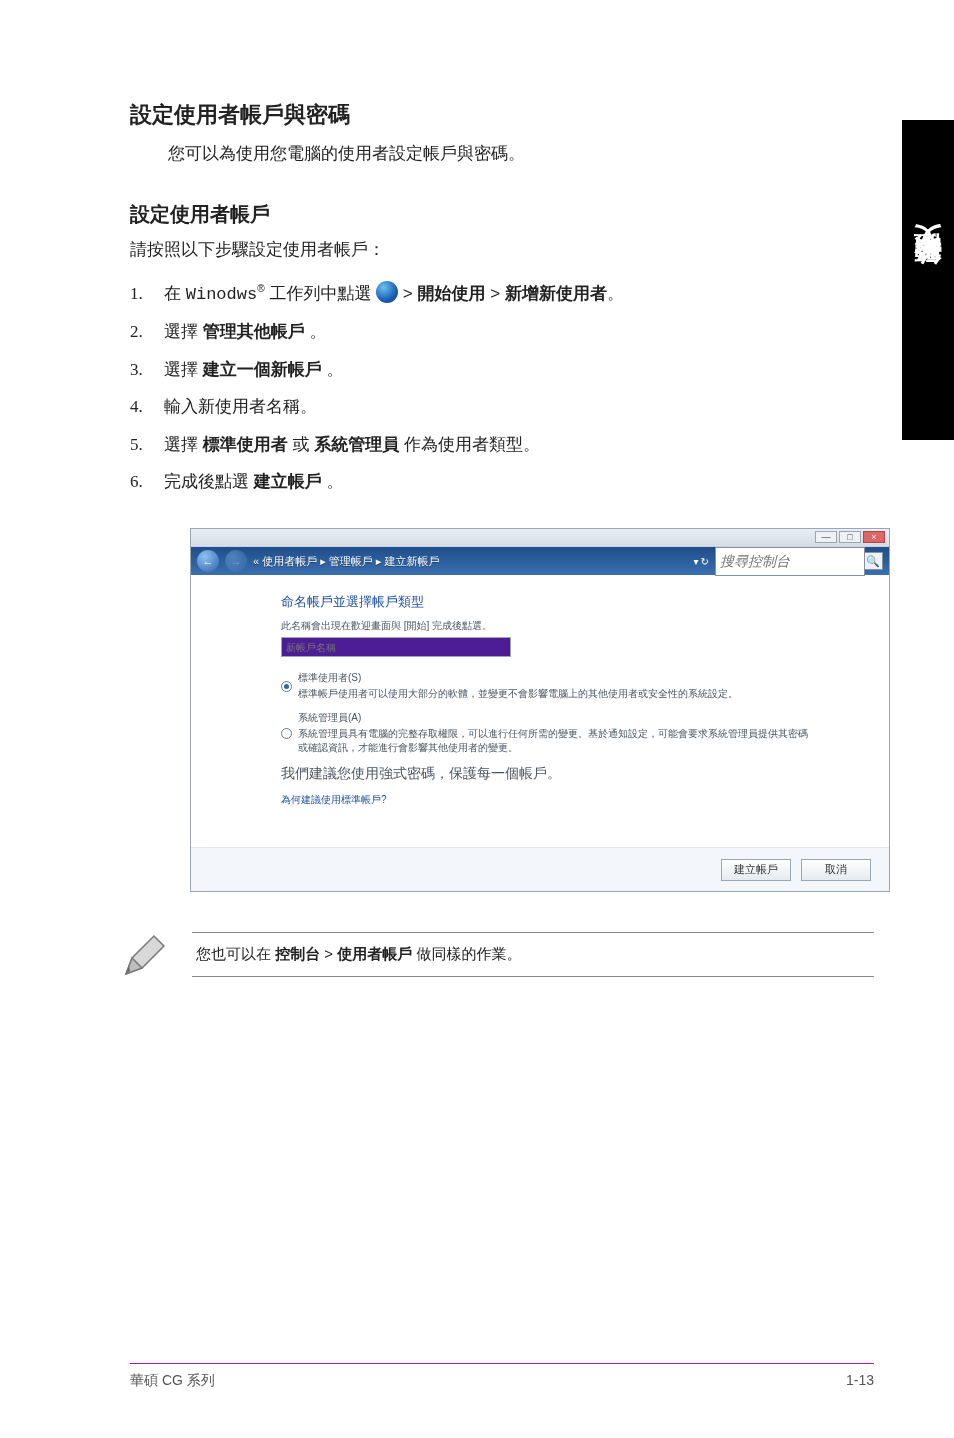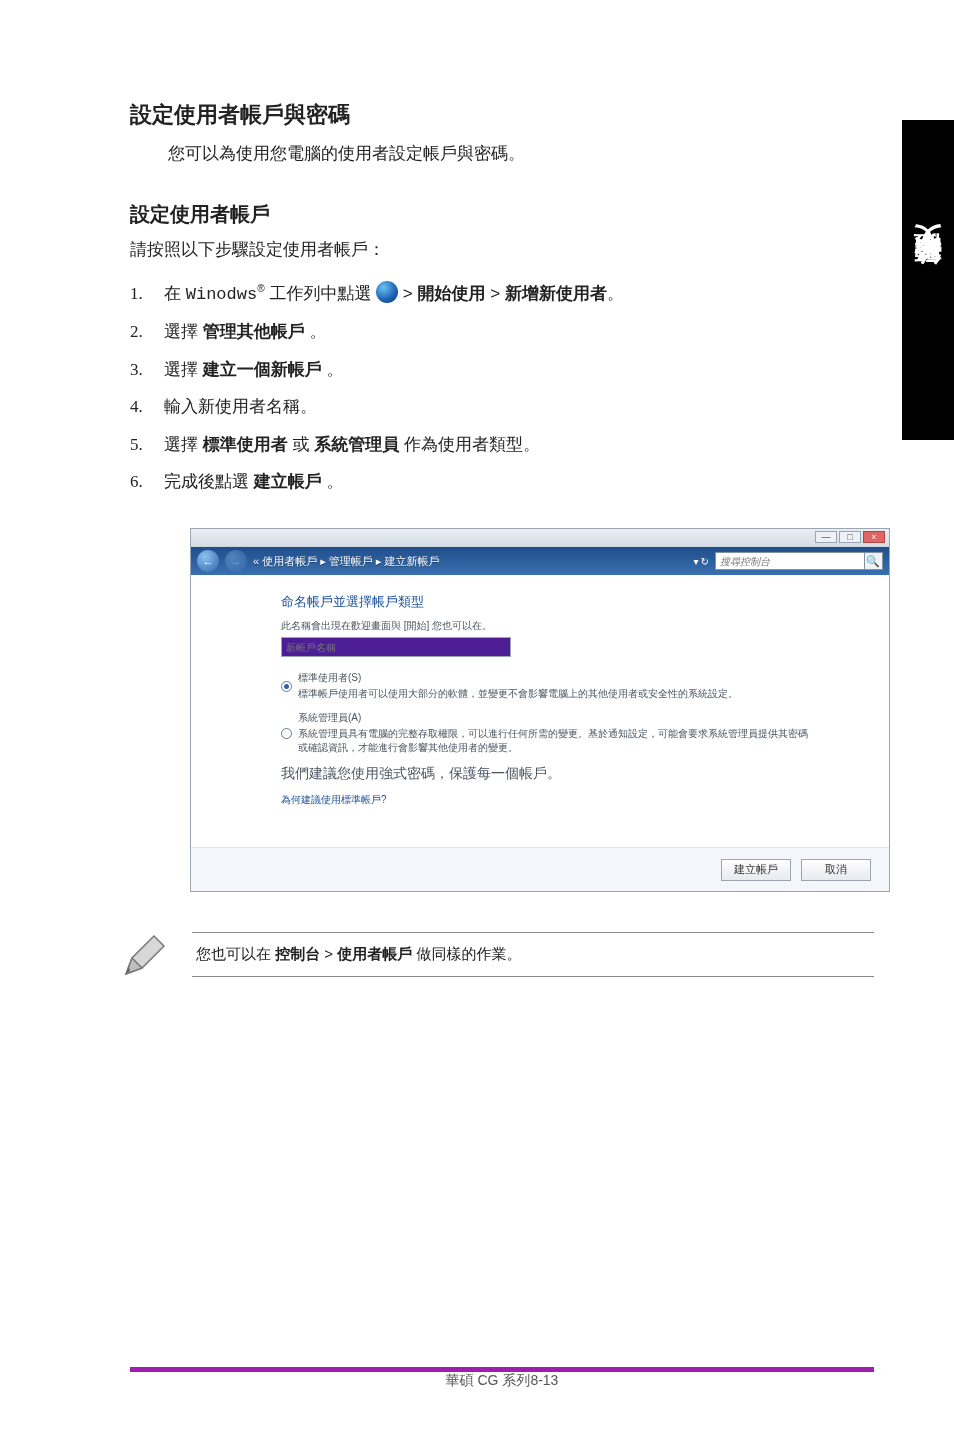--- a/index.html
+++ b/index.html
@@ -23,41 +23,41 @@
   .shot { margin: 28px 0 40px 60px; width: 700px; border: 1px solid #9aa7b3; background: #f6f8fb; font-size: 11px; color: #444; }
   .shot-top { height: 18px; background: linear-gradient(#e9eef5, #d6dde6); border-bottom: 1px solid #cbd3dc; position: relative; }
   .wctl { position: absolute; right: 4px; top: 2px; display: flex; gap: 2px; }
   .wctl span { width: 22px; height: 12px; border: 1px solid #9aa7b3; background: #eef2f7; display: inline-block; font-size: 9px; line-height: 10px; text-align: center; }
   .wctl span.close { background: #e06666; border-color: #b04545; color: #fff; }
   .shot-addr { height: 28px; background: linear-gradient(#1f4e8a, #3a6fb0); display: flex; align-items: center; gap: 6px; padding: 0 6px; }
   .navbtn { width: 22px; height: 22px; border-radius: 50%; background: radial-gradient(circle at 35% 30%, #8fc0f0, #2d65a8); display: flex; align-items: center; justify-content: center; color: #fff; font-size: 11px; }
   .navbtn.dis { opacity: 0.4; }
   .crumbs { flex: 1; color: #fff; text-shadow: 0 1px 0 rgba(0,0,0,0.4); white-space: nowrap; overflow: hidden; }
   .searchbox { display: flex; align-items: center; }
-  .searchbox input { width: 150px; height: 18px; border: 1px solid #8391a5; font-size: 10px; padding: 1px 4px; background: #fff; color: #888; font-style: italic; }
+  .searchbox input { width: 150px; height: 29px; border: 1px solid #8391a5; font-size: 14px; padding: 1px 4px; background: #fff; color: #888; font-style: italic; }
   .searchbox .mag { width: 18px; height: 18px; border: 1px solid #8391a5; border-left: none; background: #eef2f7; display: flex; align-items: center; justify-content: center; color: #c0873e; font-size: 11px; }
   .shot-body { padding: 18px 80px 16px 90px; background: #fff; }
   .shot-h { color: #1a4f9c; font-size: 13px; font-weight: 400; margin-bottom: 8px; }
   .shot-sub { color: #4a5560; font-size: 10px; margin-bottom: 4px; }
   .shot-input { width: 230px; height: 20px; border: 1px solid #9aa7b3; font-size: 10px; padding: 2px 4px; background: #4c1d95; color: #888; margin-bottom: 14px; }
   .opt { display: flex; align-items: center; gap: 6px; margin-bottom: 10px; }
   .opt .radio { width: 11px; height: 11px; border-radius: 50%; border: 1px solid #6a7a8a; margin-top: 1px; flex: 0 0 11px; background: #fff; }
   .opt .radio.sel::after { content: ""; display: block; width: 5px; height: 5px; border-radius: 50%; background: #2d65a8; margin: 2px; }
   .opt .txt { font-size: 10px; color: #4a5560; }
   .opt .txt .main { display: block; margin-bottom: 2px; }
   .reco { font-size: 14px; color: #4a5560; margin: 6px 0 10px 0; }
   .link { color: #1a4f9c; font-size: 10px; display: block; margin-bottom: 24px; }
   .shot-footer { height: 44px; border-top: 1px solid #e1e6ec; background: #f3f6fa; display: flex; align-items: center; justify-content: flex-end; gap: 10px; padding: 0 18px; }
   .btn { min-width: 70px; height: 22px; border: 1px solid #9aa7b3; background: linear-gradient(#fefefe, #e6ebf0); font-size: 11px; color: #333; padding: 0 10px; }
   
   .note { display: flex; align-items: flex-start; gap: 24px; margin-top: 28px; margin-left: -10px; justify-content: space-between; }
   .pencil { width: 48px; height: 48px; color: #7a7a7a; }
   .note-body { flex: 1; border-top: 1px solid #888; border-bottom: 1px solid #888; padding: 12px 4px; font-size: 15px; }
   
-  .pg-footer { position: absolute; left: 130px; right: 80px; bottom: 48px; border-top: 5px solid #a21caf; display: flex; justify-content: center; font-size: 14px; color: #555; }
+  .pg-footer { position: absolute; left: 130px; right: 80px; bottom: 48px; border-top: 1px solid #a21caf; padding-top: 8px; display: flex; justify-content: space-between; font-size: 14px; color: #555; }
 </style>
 </head>
 <body>
 
 <div class="page">
   <div class="side-tab">
     <span>繁體中文</span>
   </div>
 
   <h2 class="main-title">設定使用者帳戶與密碼</h2>
@@ -117,21 +117,21 @@
       <div class="crumbs">« 使用者帳戶 ▸ 管理帳戶 ▸ 建立新帳戶</div>
       <div class="searchbox">
         <span style="color:#fff;font-size:10px;margin-right:2px">▾</span>
         <span style="color:#fff;font-size:10px;margin-right:6px">↻</span>
         <input type="text" placeholder="搜尋控制台" style="">
         <span class="mag">🔍</span>
       </div>
     </div>
     <div class="shot-body">
       <div class="shot-h">命名帳戶並選擇帳戶類型</div>
-      <div class="shot-sub">此名稱會出現在歡迎畫面與 [開始] 您也可以在。</div>
+      <div class="shot-sub">此名稱會出現在歡迎畫面與 [開始] 完成後點選。</div>
       <input class="shot-input" type="text" placeholder="新帳戶名稱" style="">
       <div class="opt">
         <span class="radio sel"></span>
         <span class="txt">
           <span class="main">標準使用者(S)</span>
           <span>標準帳戶使用者可以使用大部分的軟體，並變更不會影響電腦上的其他使用者或安全性的系統設定。</span>
         </span>
       </div>
       <div class="opt">
         <span class="radio"></span>
@@ -155,15 +155,15 @@
       <path d="M12 26 L22 36 L6 42 Z" fill="#bfbfbf" stroke="#7a7a7a" stroke-width="1.5"></path>
       <path d="M6 42 L10 39 L9 34 Z" fill="#6a6a6a"></path>
     </svg>
     <div class="note-body">
       <span>您也可以在 </span><span class="bold">控制台</span><span> &gt; </span><span class="bold">使用者帳戶</span><span> 做同樣的作業。</span>
     </div>
   </div>
 
   <div class="pg-footer">
     <span>華碩 CG 系列</span>
-    <span>8-13</span>
+    <span>1-13</span>
   </div>
 </div>
 
 </body></html>

